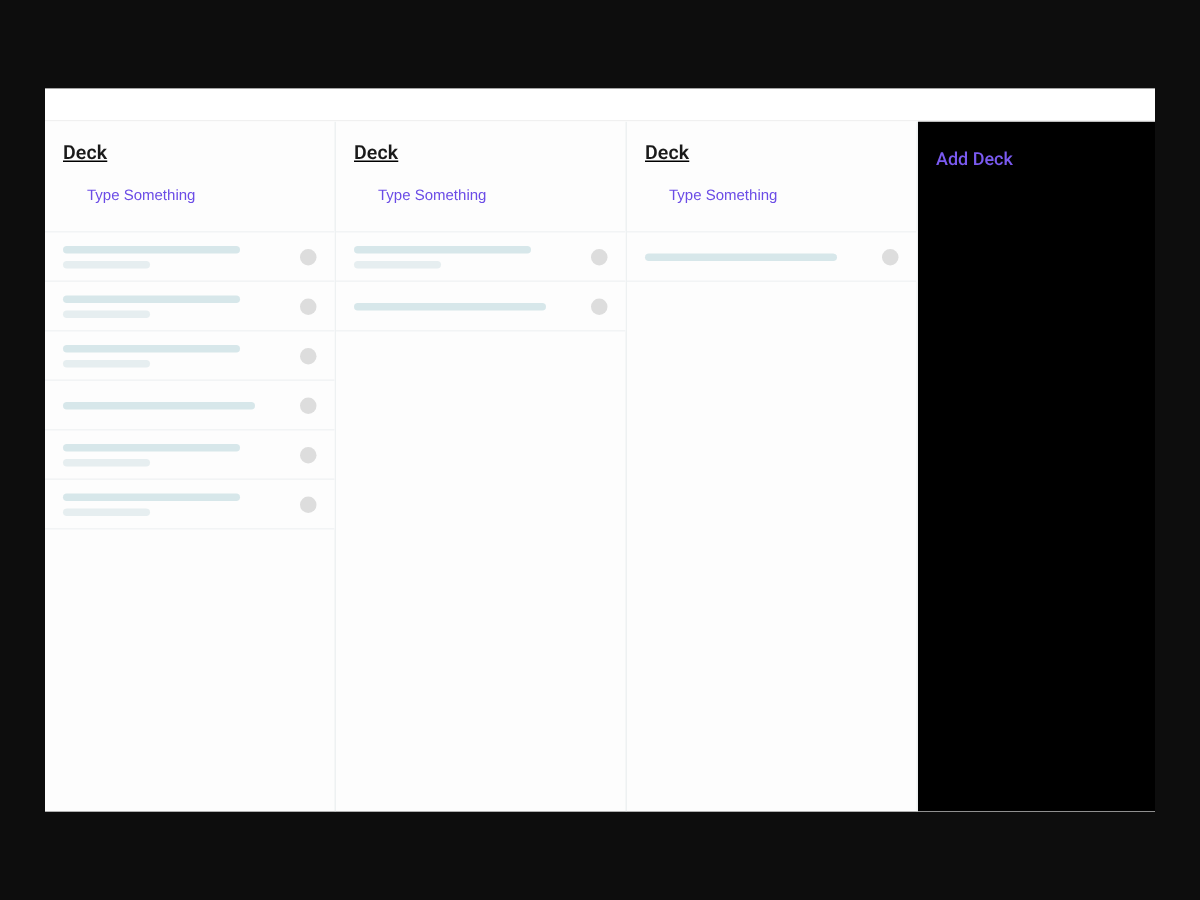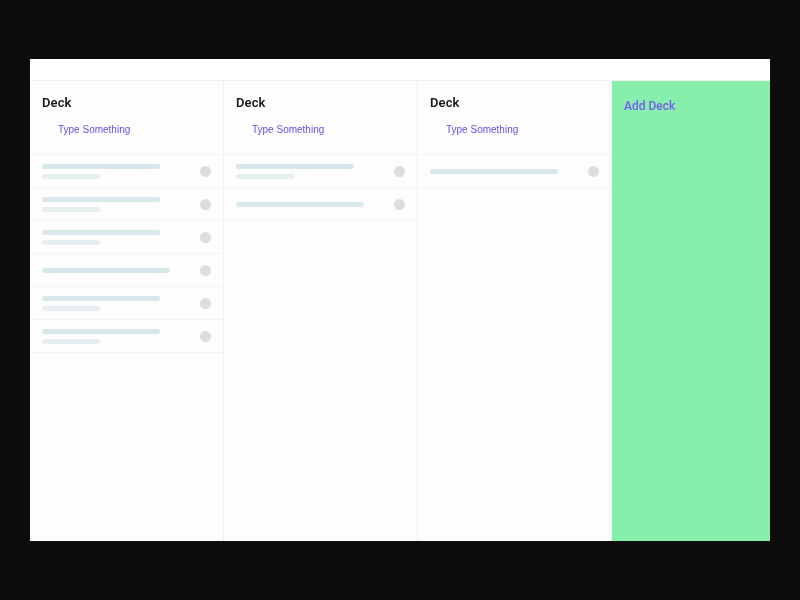--- a/index.html
+++ b/index.html
@@ -24,20 +24,21 @@
     background: #ffffff;
     border-bottom: 1px solid #f0f0f0;
     flex: 0 0 auto;
   }
   .board {
     flex: 1 1 auto;
     display: flex;
     flex-direction: row;
     overflow: hidden;
     background: #fdfdfd;
+    text-decoration: underline;
   }
   .deck {
     flex: 0 0 194px;
     border-right: 1px solid #eef1f2;
     display: flex;
     flex-direction: column;
     background: #fdfdfd;
   }
   .deck-header {
     padding: 14px 12px 8px 12px;
@@ -94,21 +95,21 @@
   .dot {
     width: 11px;
     height: 11px;
     border-radius: 50%;
     background: #dddddd;
     flex: 0 0 auto;
     margin-left: 8px;
   }
   .add-deck {
     flex: 1 1 auto;
-    background: #86efac;
+    background: #000000;
     padding: 14px 12px;
   }
   .add-deck-label {
     font-size: 12px;
     font-weight: 500;
     color: #7a5af0;
     cursor: pointer;
   }
 </style>
 </head>

